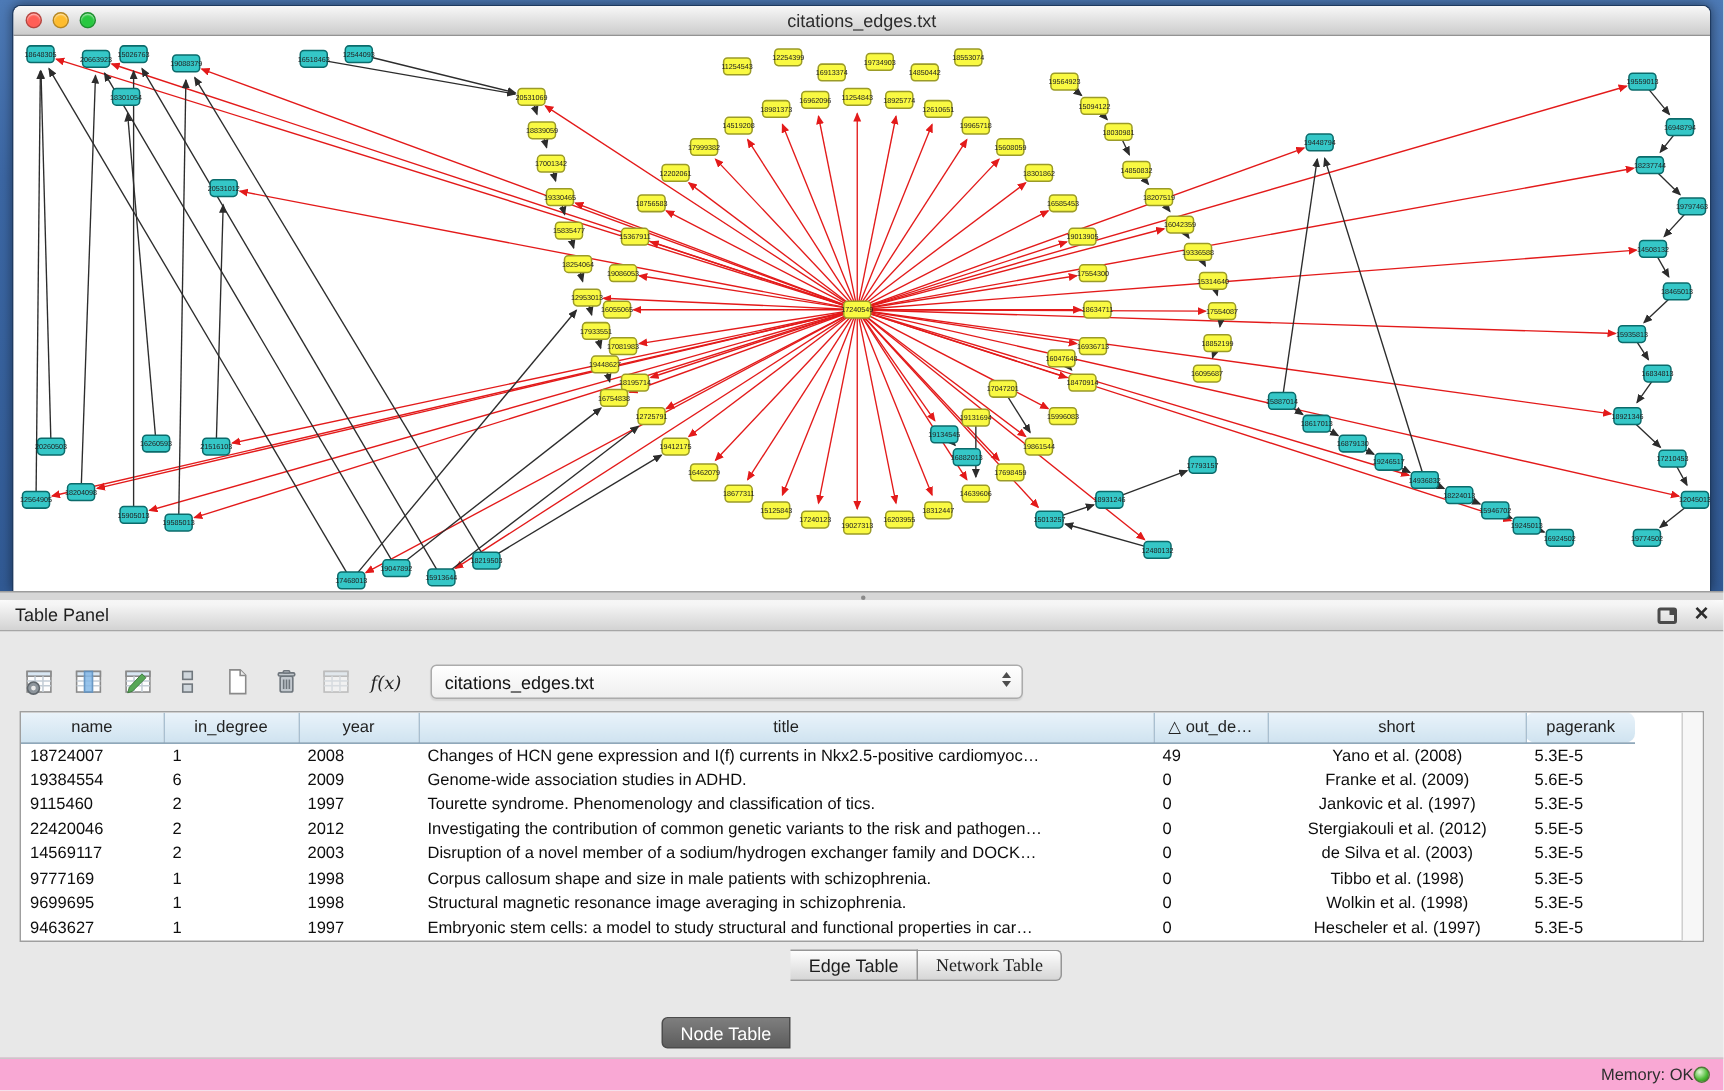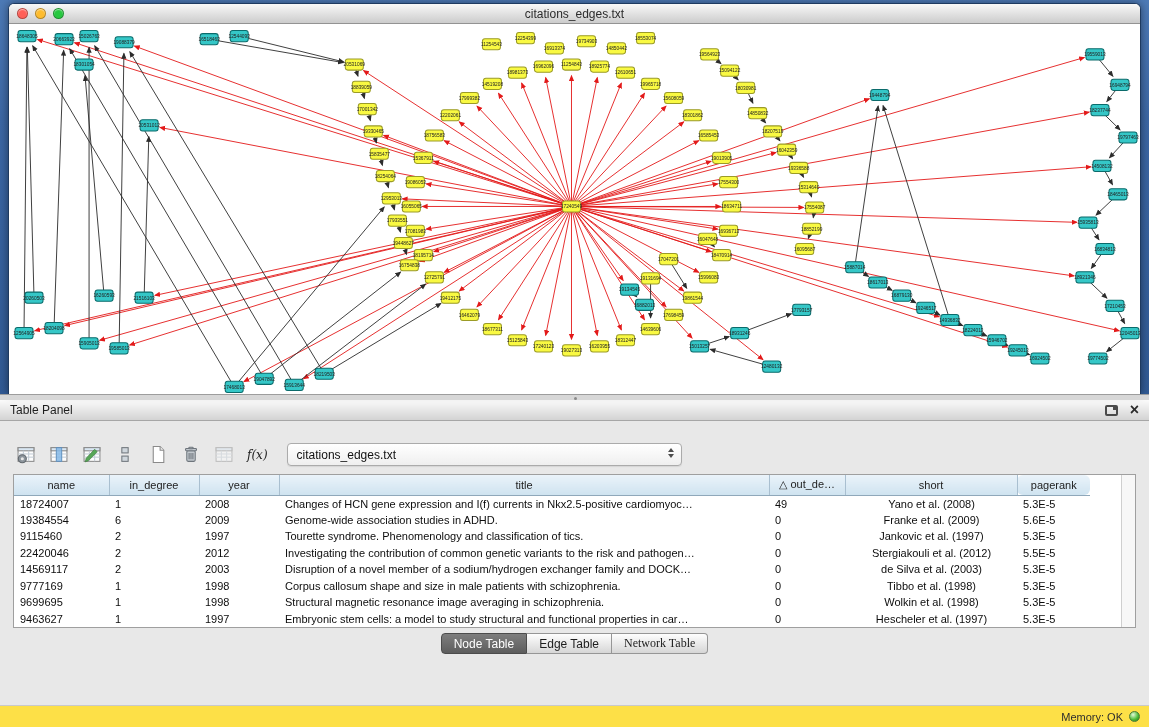--- a/index.html
+++ b/index.html
@@ -40,23 +40,23 @@
   thead th { height:20px; background:linear-gradient(#eaf3fa,#cfe3f0); border-right:1px solid #a9bfd0; border-bottom:1px solid #8fa8ba; font-weight:normal; text-align:center; padding:0 2px; overflow:hidden; white-space:nowrap; color:#222; }
   thead th:last-child { border-right:none;border-radius:6px; }
   tbody td { height:16.5px; padding:0 5px 0 6px; white-space:nowrap; overflow:hidden; color:#0d0d0d; }
   tbody td.c5 { text-align:center; }
   .v-scroll { width:14px; flex:none; border-left:1px solid #cfcfcf; background:#f7f7f7; }
 
   .tabs-row { flex:none; display:flex; justify-content:center; margin-top:5px; }
   .tab { height:21px; padding:0 12px; display:flex; align-items:center; font-size:12px; border:1px solid #969696; border-left:none; background:linear-gradient(#fefefe,#d6d6d6); color:#1d1d1d; }
   .tab:first-child { border-left:1px solid #969696; border-radius:4px 0 0 4px; }
   .tab:last-child { border-radius:0 4px 4px 0;font-family:Liberation Serif, serif; }
-  .tab.selected { background:linear-gradient(#7e7e7e,#5d5d5d); color:#fff; border-color:#4c4c4c; }
-
-  .status-bar { height:22px; flex:none; background:#fde047; border-top:1px solid #c9c9c9; display:flex; align-items:center; justify-content:flex-end; gap:6px; padding:0 9px; font-size:11px; color:#2e2e2e; }
+  .tab.selected { background:linear-gradient(#7e7e7e,#5d5d5d); color:#fff; border-color:#4c4c4c;margin-top:45px; }
+
+  .status-bar { height:22px; flex:none; background:#f9a8d4; border-top:1px solid #c9c9c9; display:flex; align-items:center; justify-content:flex-end; padding:0 9px; font-size:11px; color:#2e2e2e; }
   .mem-dot { width:11px; height:11px; border-radius:50%; border:1px solid #4f7a38; }
 </style>
 </head>
 <body>
 
 <div class="desktop">
   <div class="net-window">
     <div class="titlebar">
       <div class="lights">
         <span class="light" style="background: rgb(255, 95, 87);"></span>

